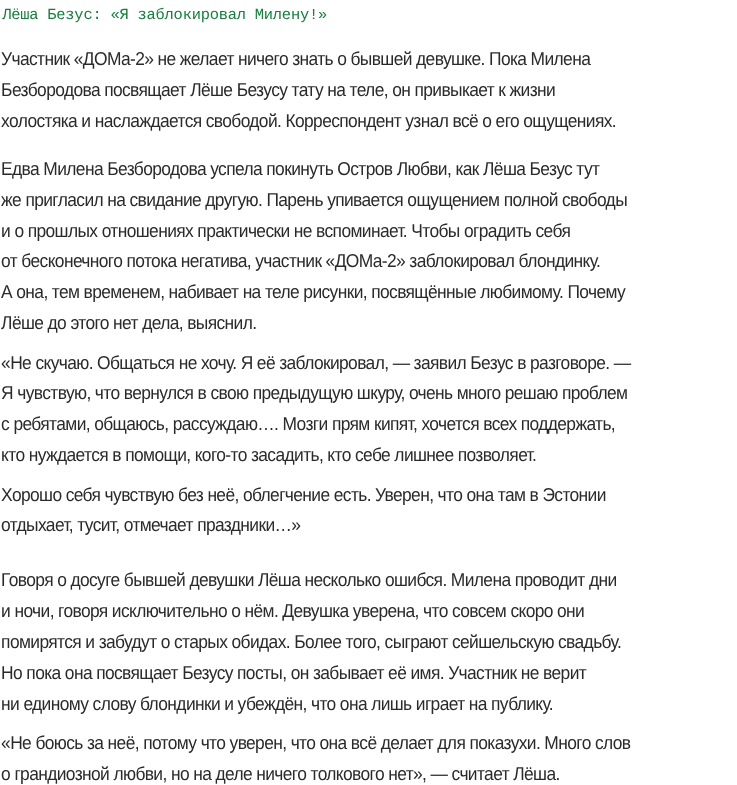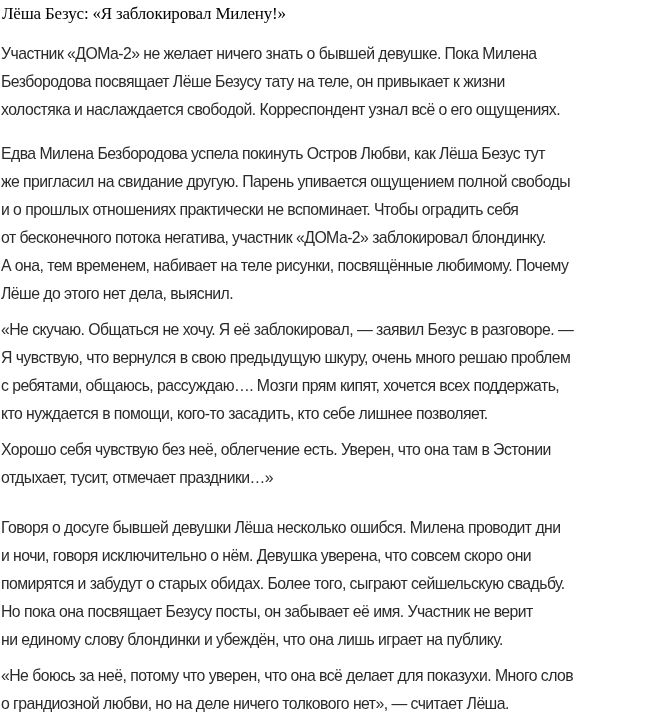--- a/index.html
+++ b/index.html
@@ -1,20 +1,20 @@
 <!DOCTYPE html>
 <html><head>
   <meta charset="utf-8">
   <style>
     html, body { margin: 0; padding: 0; background: #ffffff; }
     body { width: 670px; height: 714px; overflow: hidden; position: relative; color: #222222; }
     .title {
       position: absolute; left: 2px; top: 3px;
-      font-family: Liberation Serif, serif;
-      font-size: 17px; line-height: 22px; color: #000000;
+      font-family: Liberation Mono, monospace;
+      font-size: 14px; line-height: 22px; color: #15803d;
       white-space: nowrap; letter-spacing: -0.2px;
     }
     .para {
       position: absolute; left: 1px;
       font-family: "Liberation Sans", sans-serif;
       font-size: 17px; line-height: 28px; color: #2a2a2a;
       letter-spacing: -0.6px;
       transform-origin: left top;
     }
     .line { display: block; white-space: nowrap; }

